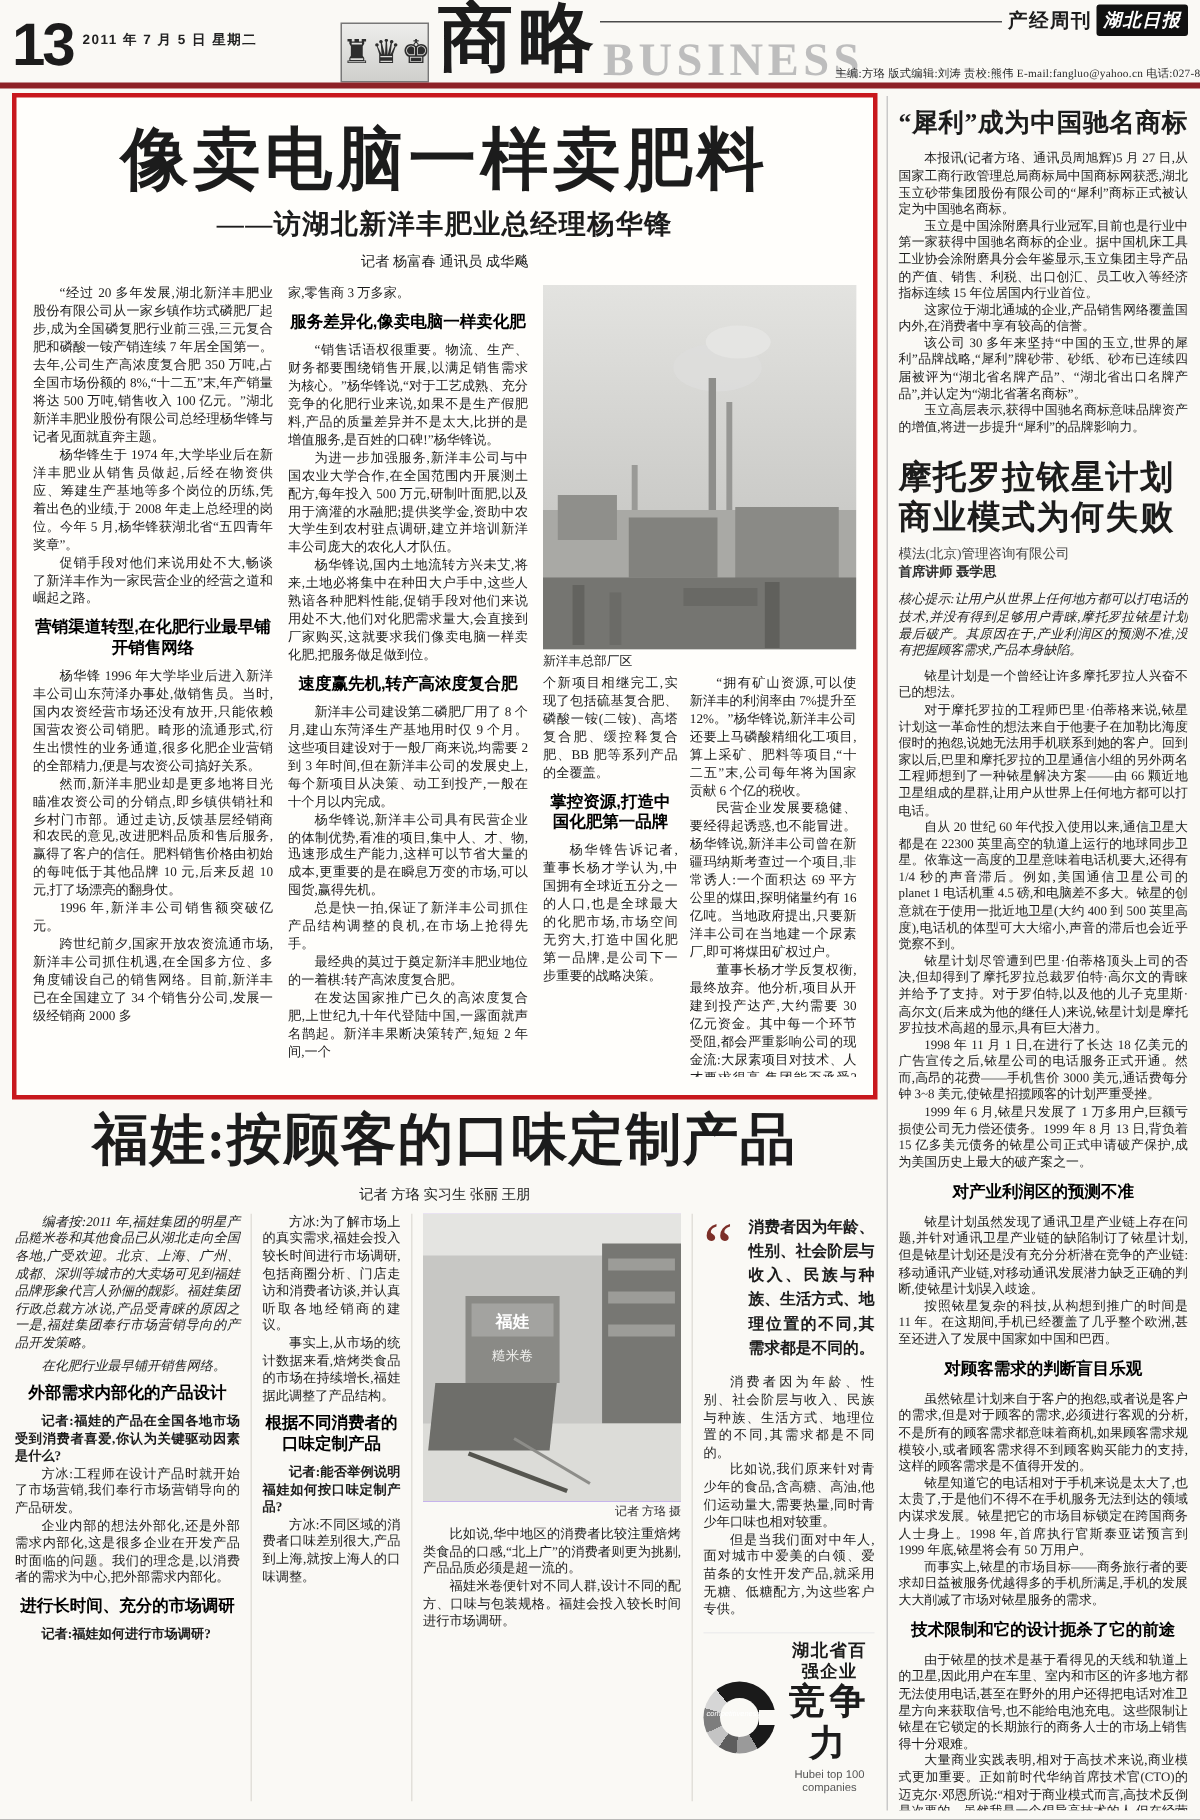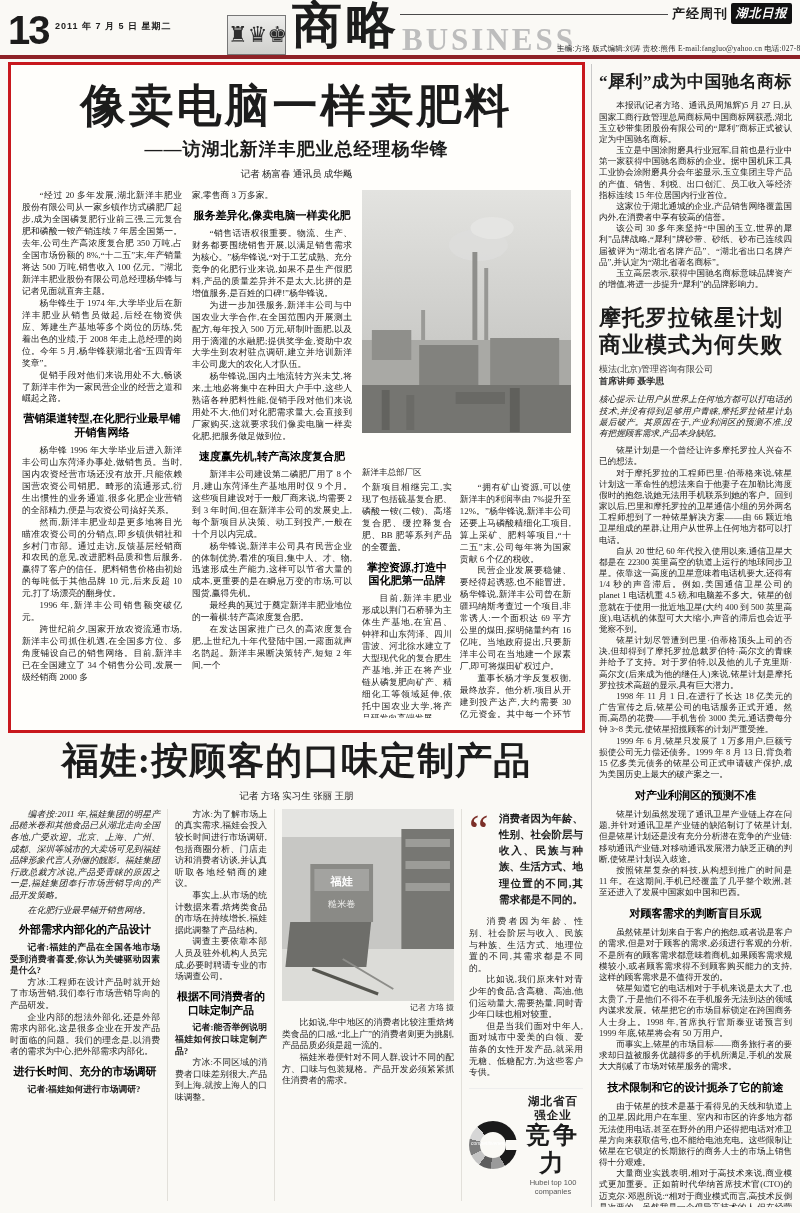--- a/index.html
+++ b/index.html
@@ -35,21 +35,21 @@
   .main-box{position:absolute;left:8px;top:62px;width:577px;height:671px;border:3px solid #c8181d;
             background:#fffefb;box-sizing:border-box;padding:4px 11px;overflow:hidden;}
   .main-head{margin:14px 0 0;text-align:center;font-size:45px;line-height:1.05;font-weight:bold;letter-spacing:3px;}
   .main-sub{margin:7px 0 0;text-align:center;font-size:18px;font-weight:bold;letter-spacing:1px;}
   .main-byline{margin:7px 0 9px;}
   .main-cols{display:flex;gap:10px;height:528px;overflow:hidden;font-size:8.8px;line-height:1.36;}
   .mcol{flex:0 0 160px;overflow:hidden;}
   .mright{flex:1;display:flex;flex-direction:column;overflow:hidden;}
   .photo-main{width:100%;height:243px;background:#d8d8d6;overflow:hidden;}
   .photo-main svg{display:block;width:100%;height:100%;}
-  .caption{font-size:8.5px;color:#222;padding:2px 0 1px;margin-top:32px;}
+  .caption{font-size:8.5px;color:#222;padding:2px 0 1px;}
   .mright-cols{display:flex;gap:8px;flex:1;overflow:hidden;margin-top:2px;}
   .mc3{flex:0 0 43%;overflow:hidden;}
   .mc4{flex:1;overflow:hidden;}
 
   
   .sidebar{position:absolute;left:599px;top:68px;width:193px;height:1139px;overflow:hidden;
            font-size:8.6px;line-height:1.3;}
   .xili-head{margin:4px 0 8px;font-size:17px;line-height:1.2;font-weight:bold;text-align:center;letter-spacing:0.5px;}
   .moto{margin-top:15px;}
   .moto-head{margin:0;font-size:22px;line-height:1.2;font-weight:bold;letter-spacing:1px;}
@@ -130,20 +130,21 @@
         </div>
       <div class="mcol">
           <p class="para cont">家,零售商 3 万多家。</p>
           <h4 class="col-head">服务差异化,像卖电脑一样卖化肥</h4>
           <p class="para">“销售话语权很重要。物流、生产、财务都要围绕销售开展,以满足销售需求为核心。”杨华锋说,“对于工艺成熟、充分竞争的化肥行业来说,如果不是生产假肥料,产品的质量差异并不是太大,比拼的是增值服务,是百姓的口碑!”杨华锋说。</p>
           <p class="para">为进一步加强服务,新洋丰公司与中国农业大学合作,在全国范围内开展测土配方,每年投入 500 万元,研制叶面肥,以及用于滴灌的水融肥;提供奖学金,资助中农大学生到农村驻点调研,建立并培训新洋丰公司庞大的农化人才队伍。</p>
           <p class="para">杨华锋说,国内土地流转方兴未艾,将来,土地必将集中在种田大户手中,这些人熟谙各种肥料性能,促销手段对他们来说用处不大,他们对化肥需求量大,会直接到厂家购买,这就要求我们像卖电脑一样卖化肥,把服务做足做到位。</p>
           <h4 class="col-head">速度赢先机,转产高浓度复合肥</h4>
           <p class="para">新洋丰公司建设第二磷肥厂用了 8 个月,建山东菏泽生产基地用时仅 9 个月。这些项目建设对于一般厂商来说,均需要 2 到 3 年时间,但在新洋丰公司的发展史上,每个新项目从决策、动工到投产,一般在十个月以内完成。</p>
           <p class="para">杨华锋说,新洋丰公司具有民营企业的体制优势,看准的项目,集中人、才、物,迅速形成生产能力,这样可以节省大量的成本,更重要的是在瞬息万变的市场,可以囤货,赢得先机。</p>
+          <p class="para">总是快一拍,保证了新洋丰公司抓住产品结构调整的良机,在市场上抢得先手。</p>
           <p class="para">最经典的莫过于奠定新洋丰肥业地位的一着棋:转产高浓度复合肥。</p>
           <p class="para">在发达国家推广已久的高浓度复合肥,上世纪九十年代登陆中国,一露面就声名鹊起。新洋丰果断决策转产,短短 2 年间,一个</p>
         </div>
       <div class="mright">
         <div class="photo-main">
           <svg viewBox="0 0 212 243" preserveAspectRatio="none">
             <defs>
               <linearGradient id="sky" x1="0" y1="0" x2="0" y2="1">
                 <stop offset="0" stop-color="#e3e3e0"></stop>
                   <stop offset="1" stop-color="#bcbcb9"></stop>
@@ -164,21 +165,20 @@
             <rect x="45" y="205" width="8" height="35" fill="#6b6b67"></rect>
             <rect x="150" y="198" width="10" height="44" fill="#60605c"></rect>
             <rect x="95" y="202" width="50" height="12" fill="#696965"></rect>
           </svg>
         </div>
         <div class="caption">新洋丰总部厂区</div>
         <div class="mright-cols">
           <div class="mc3">
               <p class="para cont">个新项目相继完工,实现了包括硫基复合肥、磷酸一铵(二铵)、高塔复合肥、缓控释复合肥、BB 肥等系列产品的全覆盖。</p>
               <h4 class="col-head">掌控资源,打造中国化肥第一品牌</h4>
-              <p class="para">目前,新洋丰肥业形成以荆门石桥驿为主体生产基地,在宜昌、钟祥和山东菏泽、四川雷波、河北徐水建立了大型现代化的复合肥生产基地,并正在将产业链从磷复肥向矿产、精细化工等领域延伸,依托中国农业大学,将产品研发向高端发展。</p>
               <p class="para">杨华锋告诉记者,董事长杨才学认为,中国拥有全球近五分之一的人口,也是全球最大的化肥市场,市场空间无穷大,打造中国化肥第一品牌,是公司下一步重要的战略决策。</p>
             </div>
           <div class="mc4">
               <p class="para">“拥有矿山资源,可以使新洋丰的利润率由 7%提升至 12%。”杨华锋说,新洋丰公司还要上马磷酸精细化工项目,算上采矿、肥料等项目,“十二五”末,公司每年将为国家贡献 6 个亿的税收。</p>
               <p class="para">民营企业发展要稳健、要经得起诱惑,也不能冒进。杨华锋说,新洋丰公司曾在新疆玛纳斯考查过一个项目,非常诱人:一个面积达 69 平方公里的煤田,探明储量约有 16 亿吨。当地政府提出,只要新洋丰公司在当地建一个尿素厂,即可将煤田矿权过户。</p>
               <p class="para">董事长杨才学反复权衡,最终放弃。他分析,项目从开建到投产达产,大约需要 30 亿元资金。其中每一个环节受阻,都会严重影响公司的现金流:大尿素项目对技术、人才要求很高,集团能否承受?项目能否按时达产?这些都存在变数。</p>
             </div>
         </div>
       </div>
     </div>
@@ -234,21 +234,20 @@
           <h4 class="col-head">外部需求内部化的产品设计</h4>
           <p class="para qa">记者:福娃的产品在全国各地市场受到消费者喜爱,你认为关键驱动因素是什么?</p>
           <p class="para">方冰:工程师在设计产品时就开始了市场营销,我们奉行市场营销导向的产品研发。</p>
           <p class="para">企业内部的想法外部化,还是外部需求内部化,这是很多企业在开发产品时面临的问题。我们的理念是,以消费者的需求为中心,把外部需求内部化。</p>
           <h4 class="col-head">进行长时间、充分的市场调研</h4>
           <p class="para qa">记者:福娃如何进行市场调研?</p>
         </div>
       <div class="fcol f2">
           <p class="para">方冰:为了解市场上的真实需求,福娃会投入较长时间进行市场调研,包括商圈分析、门店走访和消费者访谈,并认真听取各地经销商的建议。</p>
           <p class="para">事实上,从市场的统计数据来看,焙烤类食品的市场在持续增长,福娃据此调整了产品结构。</p>
-          <p class="para">调查主要依靠本部人员及驻外机构人员完成,必要时聘请专业的市场调查公司。</p>
           <h4 class="col-head">根据不同消费者的口味定制产品</h4>
           <p class="para qa">记者:能否举例说明福娃如何按口味定制产品?</p>
           <p class="para">方冰:不同区域的消费者口味差别很大,产品到上海,就按上海人的口味调整。</p>
         </div>
       <div class="fcol f3">
         <div class="photo-market">
           <svg viewBox="0 0 170 192" preserveAspectRatio="none">
             <rect x="0" y="0" width="170" height="192" fill="#c7c7c4"></rect>
             <rect x="0" y="0" width="170" height="28" fill="#e4e4e1"></rect>
             <rect x="118" y="20" width="52" height="120" fill="#777773"></rect>
@@ -261,21 +260,21 @@
             <text x="59" y="76" text-anchor="middle" font-size="11" font-weight="bold" fill="#ffffff">福娃</text>
             <text x="59" y="98" text-anchor="middle" font-size="9" fill="#f0f0ee">糙米卷</text>
             <rect x="20" y="113" width="80" height="45" fill="#6e6e6a" transform="skewX(-6)"></rect>
             <line x1="30" y1="160" x2="95" y2="185" stroke="#55554f" stroke-width="3"></line>
             <line x1="60" y1="150" x2="110" y2="180" stroke="#8d8d89" stroke-width="2"></line>
           </svg>
         </div>
         <div class="credit">记者 方珞 摄</div>
         <div>
             <p class="para">比如说,华中地区的消费者比较注重焙烤类食品的口感,“北上广”的消费者则更为挑剔,产品品质必须是超一流的。</p>
-            <p class="para">福娃米卷便针对不同人群,设计不同的配方、口味与包装规格。产品开发必须紧紧抓住消费者的需求。</p>
+            <p class="para">福娃米卷便针对不同人群,设计不同的配方、口味与包装规格。福娃会投入较长时间进行市场调研。</p>
           </div>
       </div>
       <div class="fcol f4">
         <div class="quote">
           <span class="qmark">“</span>
           <p class="qtext">消费者因为年龄、性别、社会阶层与收入、民族与种族、生活方式、地理位置的不同,其需求都是不同的。</p>
         </div>
         <div>
             <p class="para">消费者因为年龄、性别、社会阶层与收入、民族与种族、生活方式、地理位置的不同,其需求都是不同的。</p>
             <p class="para">比如说,我们原来针对青少年的食品,含高糖、高油,他们运动量大,需要热量,同时青少年口味也相对较重。</p>

